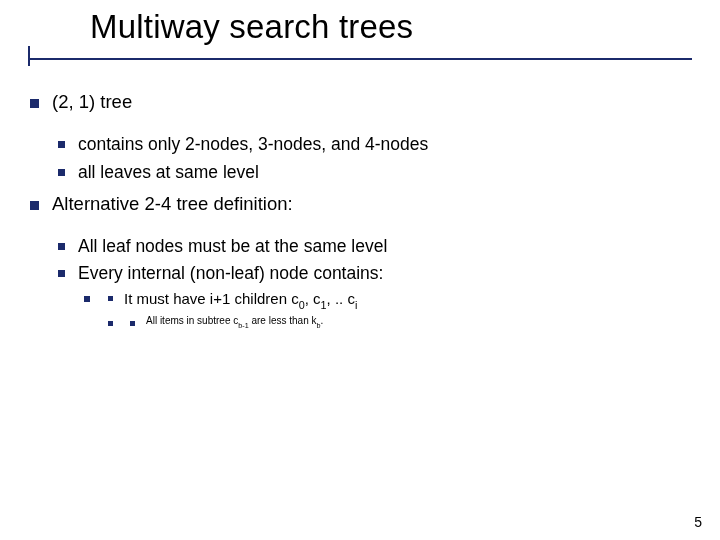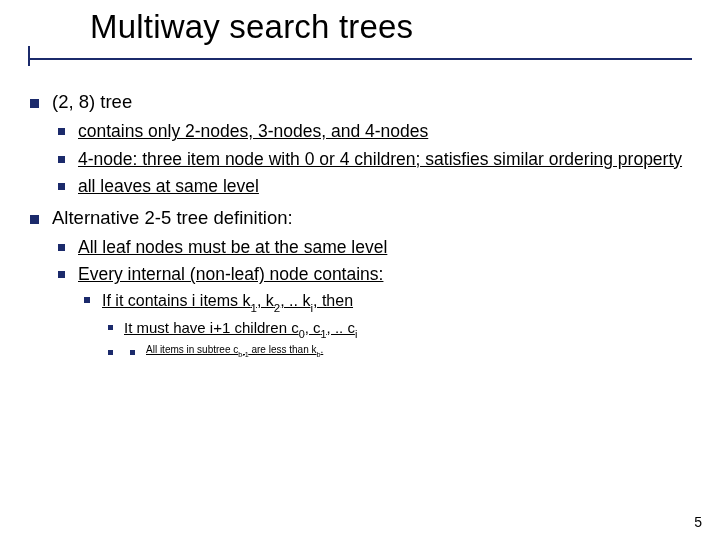--- a/index.html
+++ b/index.html
@@ -6,21 +6,21 @@
   html, body { width: 720px; height: 540px; background: #fff; font-family: Verdana, Geneva, sans-serif; color: #000; }
   .slide { position: relative; width: 720px; height: 540px; padding: 0; }
   .title-wrap { position: relative; height: 74px; }
   .title { position: absolute; left: 90px; top: 8px; font-size: 33px; font-weight: normal; letter-spacing: 0.2px; }
   .underline { position: absolute; left: 28px; top: 58px; width: 664px; height: 2px; background: #1b2a6b; }
   .tick { position: absolute; left: 28px; top: 46px; width: 2px; height: 20px; background: #1b2a6b; }
   .content { padding: 16px 20px 0 24px; font-size: 18.5px; line-height: 1.32; }
   ul { list-style: none; }
   .lvl1 > li { position: relative; padding-left: 28px; margin-bottom: 8px; }
   .lvl1 > li::before { content: ""; position: absolute; left: 6px; top: 9px; width: 9px; height: 9px; background: #1b2a6b; }
-  .lvl2 { margin-top: 6px; margin-bottom: 4px; font-size: 17.5px; text-decoration: underline; }
+  .lvl2 { margin-top: 19px; margin-bottom: 4px; font-size: 17.5px; }
   .lvl2 > li { position: relative; padding-left: 26px; margin-bottom: 4px; }
   .lvl2 > li::before { content: ""; position: absolute; left: 6px; top: 8px; width: 7px; height: 7px; background: #1b2a6b; }
   .lvl3 { margin-top: 4px; font-size: 16px; }
   .lvl3 > li { position: relative; padding-left: 24px; margin-bottom: 3px; }
   .lvl3 > li::before { content: ""; position: absolute; left: 6px; top: 7px; width: 6px; height: 6px; background: #1b2a6b; }
   .lvl4 { margin-top: 3px; font-size: 15px; }
   .lvl4 > li { position: relative; padding-left: 22px; margin-bottom: 3px; }
   .lvl4 > li::before { content: ""; position: absolute; left: 6px; top: 7px; width: 5px; height: 5px; background: #1b2a6b; }
   .lvl5 { margin-top: 3px; font-size: 10px; }
   .lvl5 > li { position: relative; padding-left: 22px; margin-bottom: 3px; }
@@ -35,37 +35,35 @@
   <div class="title-wrap">
     <div class="title">Multiway search trees</div>
     <div class="tick"></div>
     <div class="underline"></div>
   </div>
 
   <div class="content">
     <ul class="lvl1">
 
       <li>
-        <span>(2, 8) tree</span>
+        <span>(2, 1) tree</span>
         <ul class="lvl2">
           <li><span>contains only 2-nodes, 3-nodes, and 4-nodes</span></li>
-          <li><span>4-node: three item node with 0 or 4 children; satisfies similar ordering property</span></li>
           <li><span>all leaves at same level</span></li>
         </ul>
       </li>
 
       <li>
-        <span>Alternative 2-5 tree definition:</span>
+        <span>Alternative 2-4 tree definition:</span>
         <ul class="lvl2">
           <li><span>All leaf nodes must be at the same level</span></li>
           <li>
             <span>Every internal (non-leaf) node contains:</span>
             <ul class="lvl3">
               <li>
-                <span>If it contains i items k<span class="sub">1</span>, k<span class="sub">2</span>, .. k<span class="sub">i</span>, then</span>
                 <ul class="lvl4">
                   <li><span>It must have i+1 children c<span class="sub">0</span>, c<span class="sub">1</span>, .. c<span class="sub">i</span></span></li>
                   <li>
                     <ul class="lvl5">
                       <li><span>All items in subtree c<span class="sub">b-1</span> are less than k<span class="sub">b</span>.</span></li>
                     </ul>
                   </li>
                 </ul>
               </li>
             </ul>

